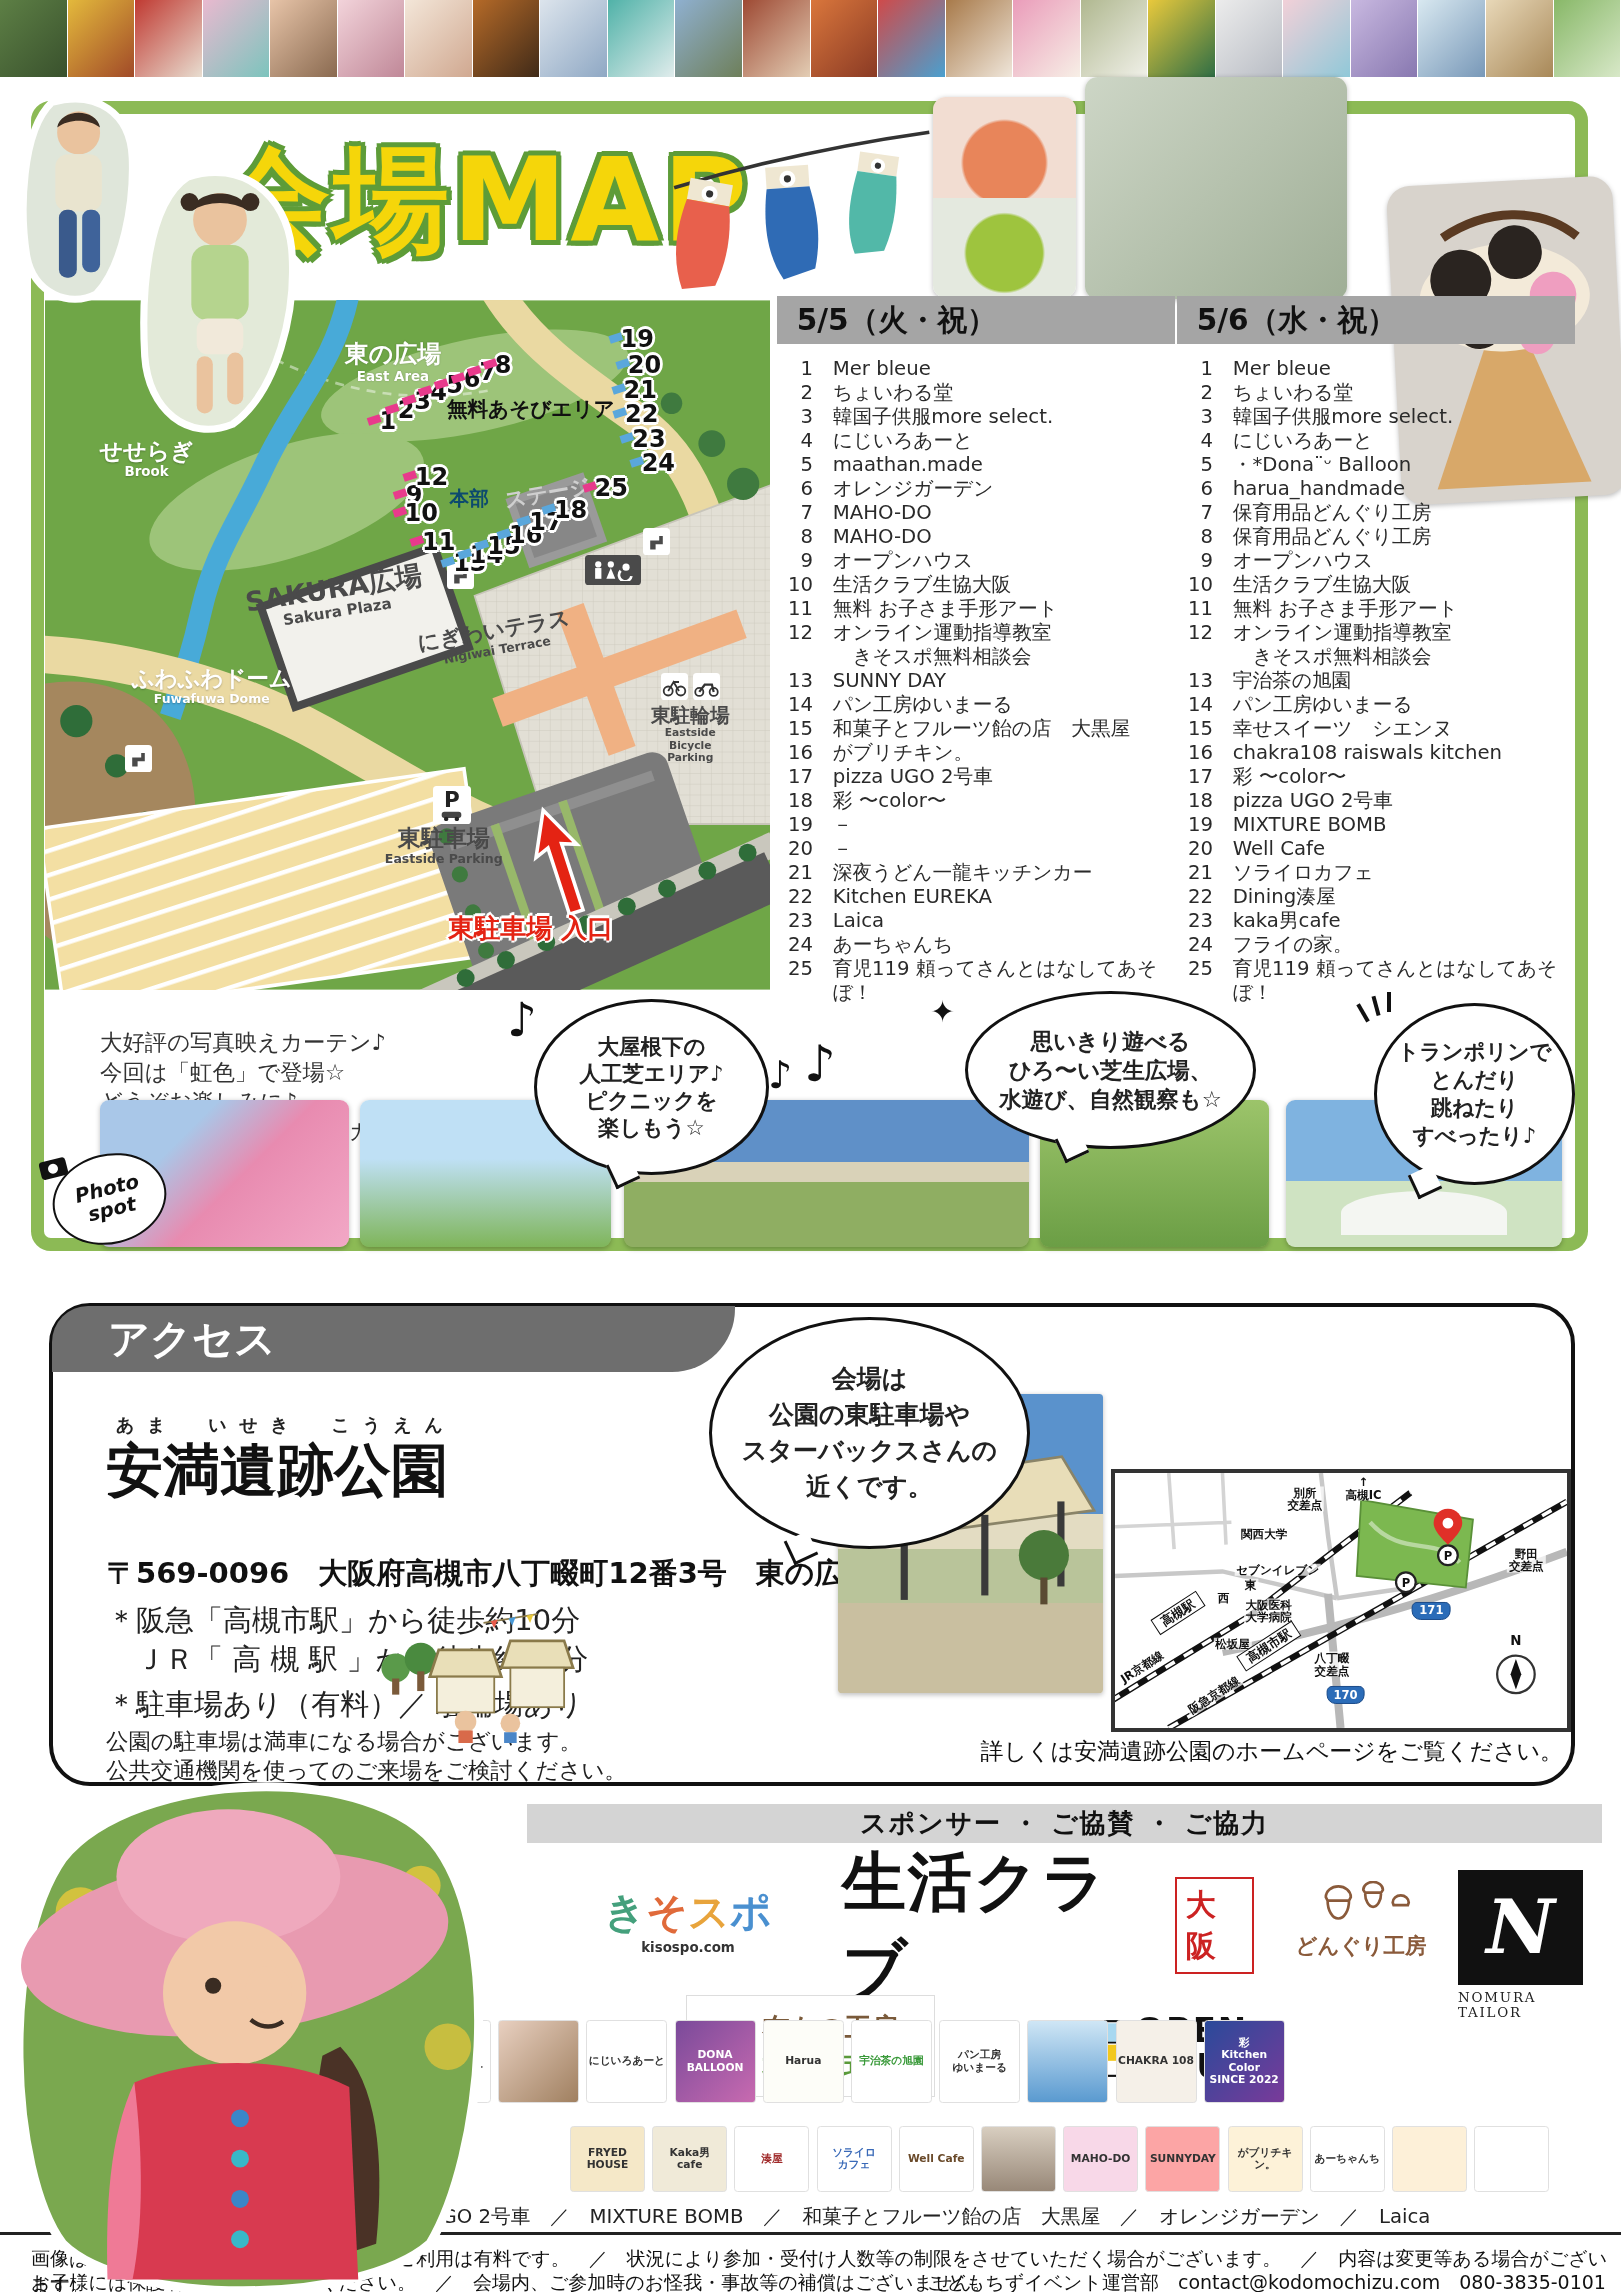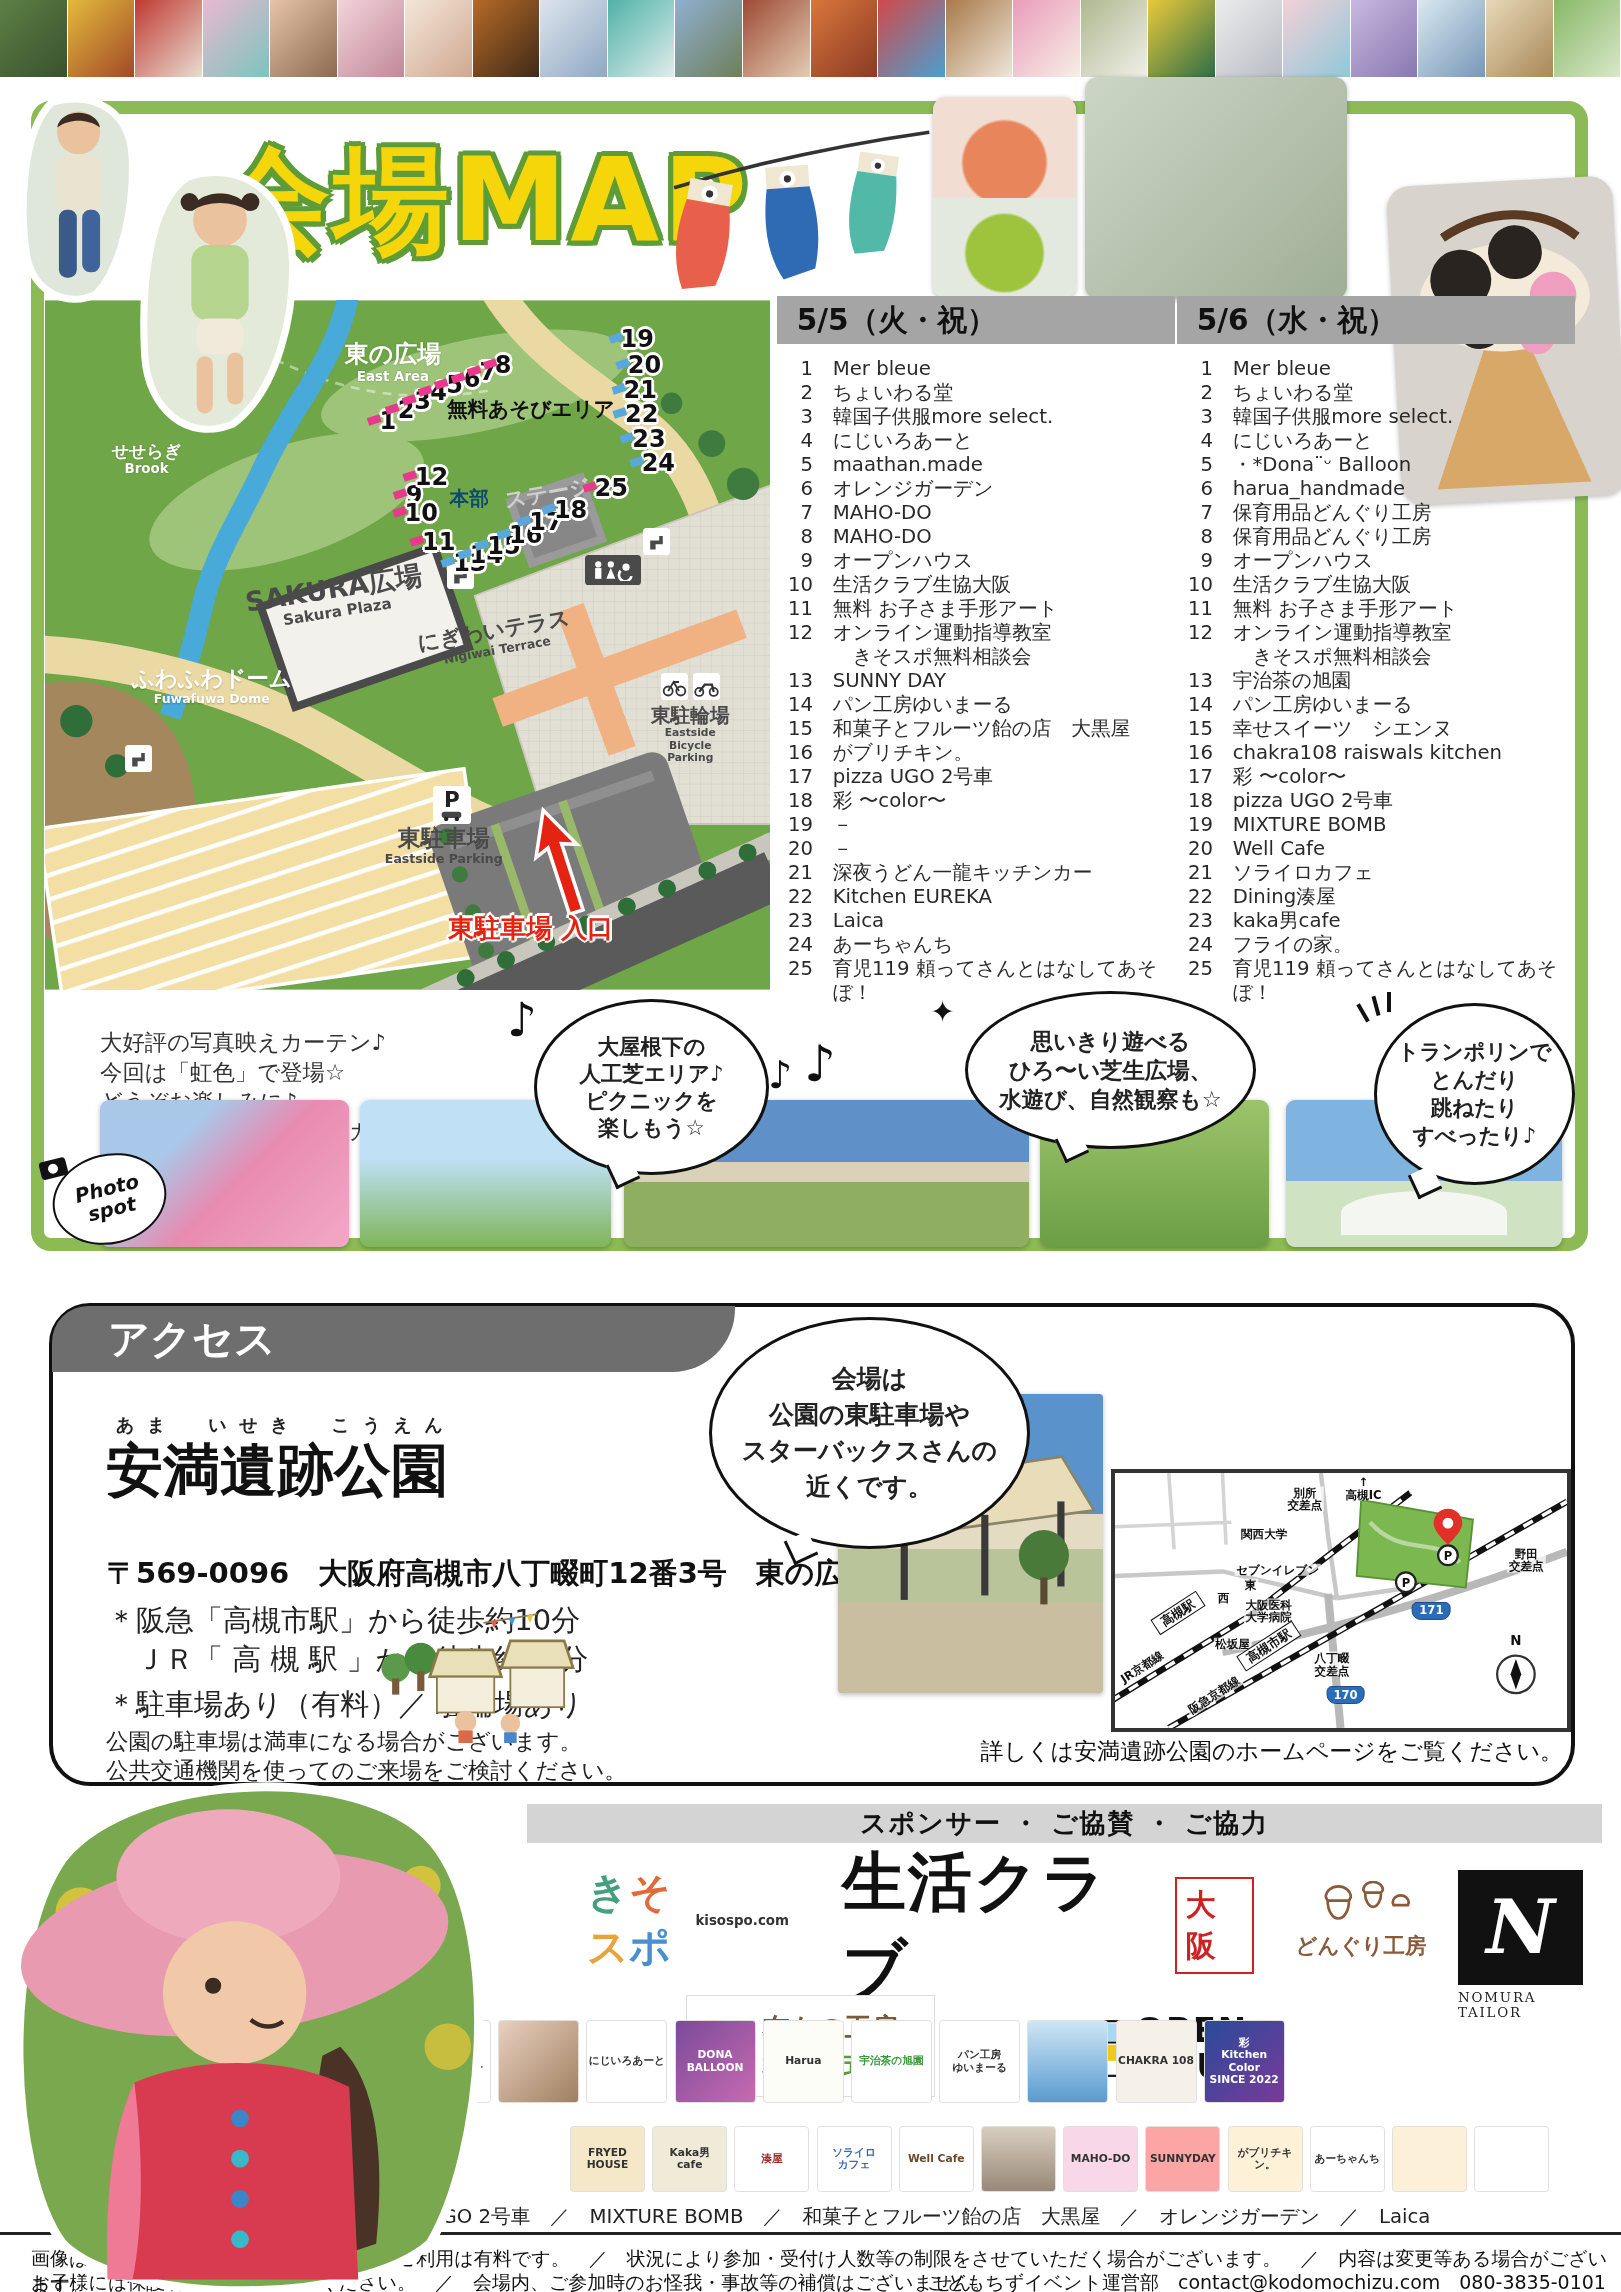--- a/index.html
+++ b/index.html
@@ -81,21 +81,21 @@
   .access-bubble .tail{left:24%;bottom:-15px;}
   .photo-canopy{left:838px;top:1394px;width:265px;height:299px;background:linear-gradient(#5a92cc 0 40%,#e3dcc2 40% 52%,#b9c49a 52% 70%,#c9bfa0 70%);border-radius:3.6px;}
   .minimap{position:absolute;left:1111px;top:1469px;width:452px;height:255px;background:#fff;border:4.5px solid #333;}
   .mm-label{position:absolute;transform:translate(-50%,-50%);font-size:11.6px;font-weight:700;color:#111;white-space:pre-line;text-align:center;line-height:12.5px;background:rgba(255,255,255,.75);padding:0 1.8px;}
   .mm-label.boxed{border:1.8px solid #111;background:#fff;padding:1.8px 7.2px;font-size:12.5px;}
   .mm-label.shield{background:#2b6cb8;color:#fff;border-radius:5.4px 5.4px 9px 9px;padding:1.8px 6.3px;font-size:11.6px;border:0.9px solid #1a4a88;}
   .minimap-note{position:absolute;left:1563px;top:1736px;transform:translateX(-100%);font-size:23px;color:#111;white-space:nowrap;}
   
   .sponsor-bar{position:absolute;left:527px;top:1804px;width:1075px;height:39px;background:#d4d4d4;color:#111;font-size:26px;font-weight:900;text-align:center;line-height:39px;letter-spacing:1.8px;}
   .logo{position:absolute;display:flex;align-items:center;justify-content:center;}
-  .logo-kisospo{left:587px;top:1870px;width:202px;height:100px;flex-direction:row;background:#fff;}
+  .logo-kisospo{left:587px;top:1870px;width:202px;height:100px;flex-direction:column;background:#fff;}
   .kiso-big{font-size:41px;font-weight:900;}
   .kiso-url{font-size:13.4px;font-weight:700;color:#333;}
   .logo-seikatsu{left:842px;top:1879px;width:412px;height:93px;}
   .seik-txt{font-size:64px;font-weight:900;color:#111;letter-spacing:1.8px;}
   .seik-badge{font-size:30px;font-weight:900;color:#c22;border:2.7px solid #c22;padding:5.4px 9px;margin-left:14.3px;}
   .logo-donguri{left:1276px;top:1867px;width:170px;height:107px;flex-direction:column;color:#8a5a3a;}
   .donguri-txt{font-size:21.5px;font-weight:800;}
   .logo-nomura{left:1458px;top:1870px;width:125px;height:150px;flex-direction:column;}
   .nomura-box{width:125px;height:116px;background:#111;color:#fff;font-size:75px;font-weight:700;font-family:"DejaVu Serif","Liberation Serif",serif;font-style:italic;display:flex;align-items:center;justify-content:center;}
   .nomura-cap{font-size:13.4px;letter-spacing:1.8px;color:#222;margin-top:5.4px;font-family:"DejaVu Serif",serif;}
@@ -281,21 +281,21 @@
       <circle cx="700" cy="115" r="12" fill="#3f7a3f"></circle>
   </svg>
 
   
   <div class="map-label lbl-white" style="left:48%;top:9%;">
     <span class="jp" style="font-size:24px;text-align:center;">東の広場</span>
     <span class="en" style="font-size:13.4px;">East Area</span>
   </div>
   <div class="map-label" style="left:67%;top:16%;color:#111;font-weight:900;font-size:20.6px;white-space:nowrap;">無料あそびエリア</div>
   <div class="map-label lbl-white" style="left:14%;top:23%;">
-    <span class="jp" style="font-size:17px;">せせらぎ</span>
+    <span class="jp" style="font-size:23px;">せせらぎ</span>
     <span class="en" style="font-size:13.4px;">Brook</span>
   </div>
   <div class="map-label lbl-dark" style="left:40%;top:43%;transform:translate(-50%,-50%) rotate(-9deg);">
     <span class="jp" style="font-size:27px;">SAKURA広場</span>
     <span class="en" style="font-size:15px;">Sakura Plaza</span>
   </div>
   <div class="map-label lbl-white" style="left:23%;top:56%;">
     <span class="jp" style="font-size:22.4px;">ふわふわドーム</span>
     <span class="en" style="font-size:12.5px;">Fuwafuwa Dome</span>
   </div>

